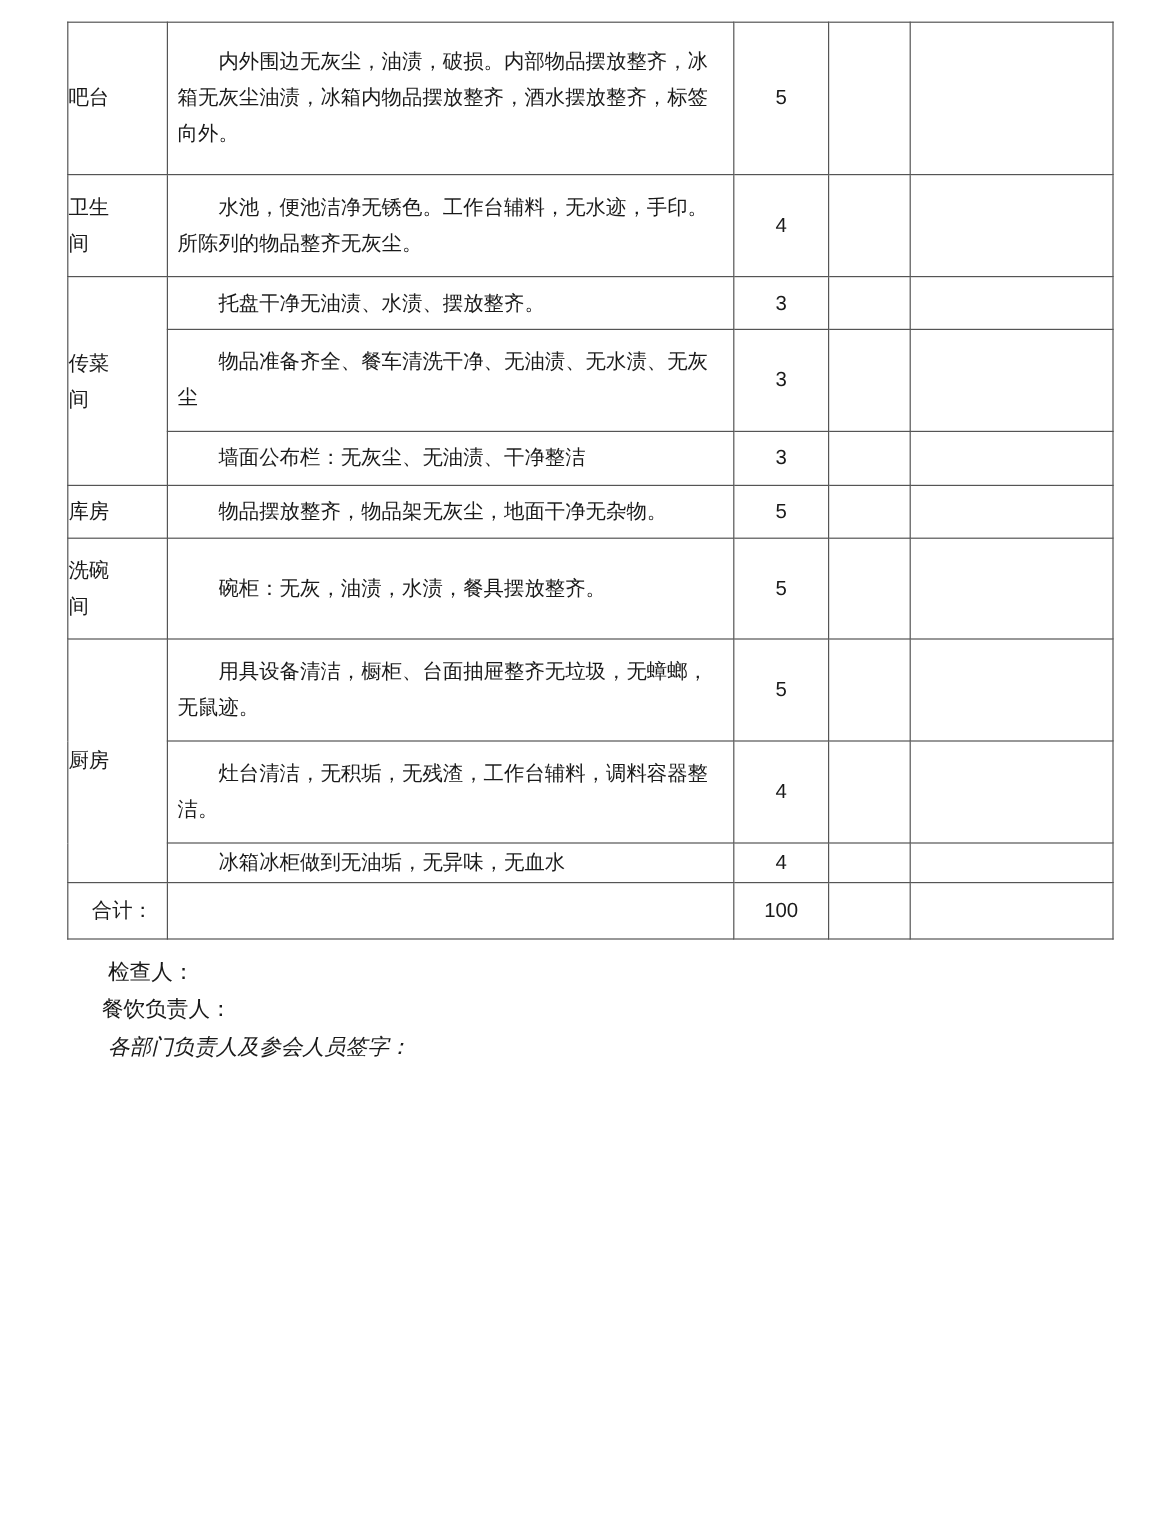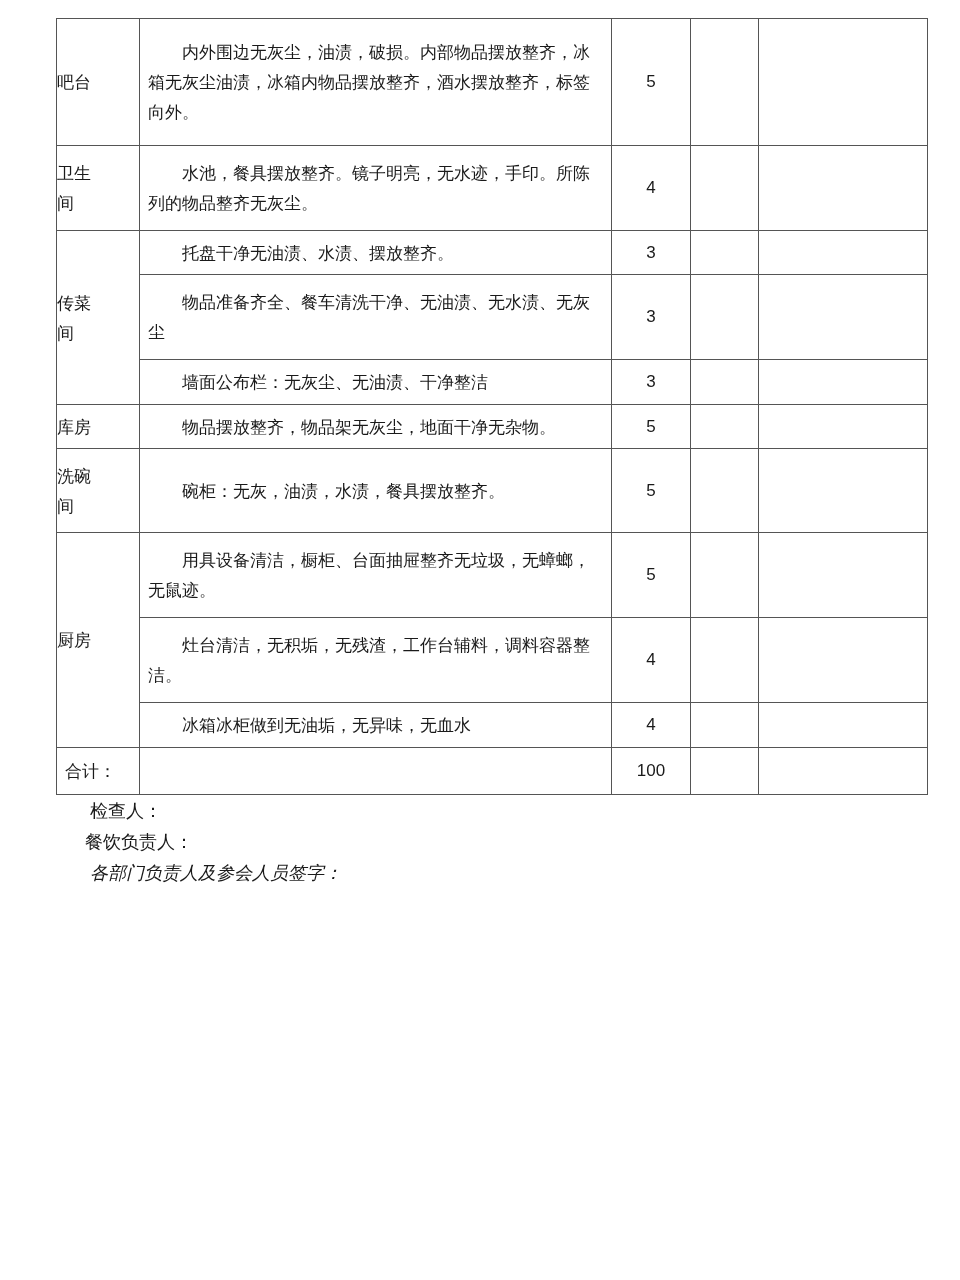--- a/index.html
+++ b/index.html
@@ -6,41 +6,41 @@
     body { width: 960px; height: 1280px; position: relative; overflow: hidden;
            font-family: "DejaVu Sans", "Liberation Sans", sans-serif; color: #1a1a1a; }
     .tbl { position: absolute; left: 56px; top: 18px; border-collapse: collapse; table-layout: fixed; }
     .tbl td { border: 1.5px solid #555; padding: 0; vertical-align: middle; font-size: 17px; }
     .c-area { width: 74px; line-height: 30px; }
     .c-desc { width: 455px; padding: 0 8px 0 8px !important; line-height: 30px; text-align: left; }
     .c-desc .ind { text-indent: 34px; display: block; }
     .c-score { width: 78px; text-align: center; font-family: "Liberation Sans", sans-serif; font-size: 16px; }
     .c-s1 { width: 67px; }
     .c-s2 { width: 168px; }
-    .total-label { text-align: left; padding-left: 8px !important; }
+    .total-label { text-align: center; padding-left: 8px !important; }
     .sig { position: absolute; font-size: 18px; line-height: 30px; }
   </style>
 </head>
 <body>
 
 <table class="tbl">
   <tbody>
       <tr style="height:127px">
     <td class="c-area"><span>吧台</span></td>
     <td class="c-desc">
           <span class="ind">内外围边无灰尘，油渍，破损。内部物品摆放整齐，冰箱无灰尘油渍，冰箱内物品摆放整齐，酒水摆放整齐，标签向外。</span>
         </td>
     <td class="c-score">5</td>
     <td class="c-s1"></td>
     <td class="c-s2"></td>
   </tr>
   <tr style="height:85px">
     <td class="c-area"><span>卫生</span><br><span>间</span></td>
     <td class="c-desc">
-          <span class="ind">水池，餐具摆放整齐。镜子明亮，无水迹，手印。所陈列的物品整齐无灰尘。</span>
+          <span class="ind">水池，便池洁净无锈色。工作台辅料，无水迹，手印。所陈列的物品整齐无灰尘。</span>
         </td>
     <td class="c-score">4</td>
     <td class="c-s1"></td>
     <td class="c-s2"></td>
   </tr>
   <tr style="height:44px">
     <td class="c-area" rowspan="3"><span>传菜</span><br><span>间</span></td>
     <td class="c-desc">
           <span class="ind">托盘干净无油渍、水渍、摆放整齐。</span>
         </td>
@@ -92,21 +92,21 @@
     <td class="c-s2"></td>
   </tr>
   <tr style="height:85px">
     <td class="c-desc">
           <span class="ind">灶台清洁，无积垢，无残渣，工作台辅料，调料容器整洁。</span>
         </td>
     <td class="c-score">4</td>
     <td class="c-s1"></td>
     <td class="c-s2"></td>
   </tr>
-  <tr style="height:45px">
+  <tr style="height:33px">
     <td class="c-desc">
           <span class="ind">冰箱冰柜做到无油垢，无异味，无血水</span>
         </td>
     <td class="c-score">4</td>
     <td class="c-s1"></td>
     <td class="c-s2"></td>
   </tr>
   <tr style="height:47px">
     <td class="c-area total-label">合计：</td>
     <td class="c-desc"></td>

